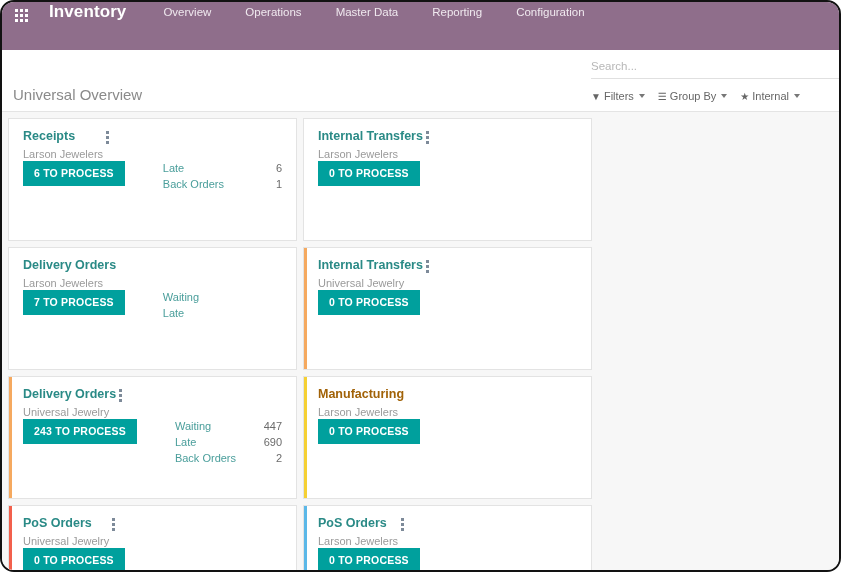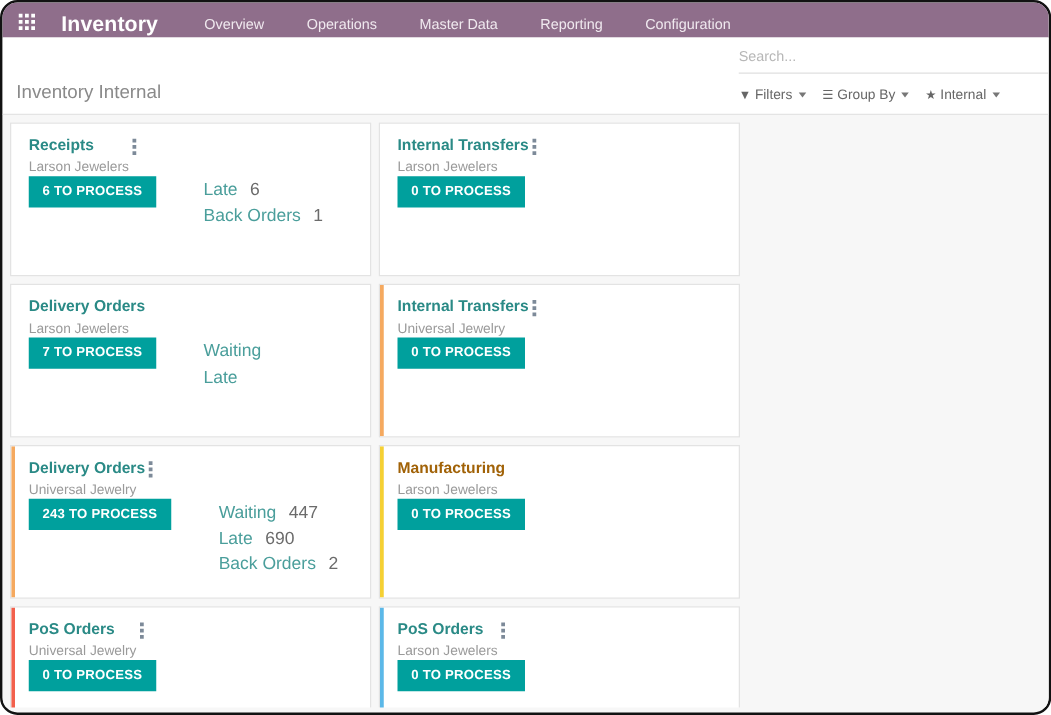--- a/index.html
+++ b/index.html
@@ -18,24 +18,24 @@
     width: 841px;
     height: 572px;
     border: 2px solid #121212;
     border-radius: 14px;
     overflow: hidden;
     background: #f7f7f7;
   }
 
   
   #top-navbar {
-    height: 28px;
+    height: 48px;
     background: #8f6e8b;
     display: flex;
-    align-items: flex-end;
+    align-items: flex-start;
     padding-left: 6px;
     flex-shrink: 0;
   }
 
   #apps-grid-icon {
     width: 26px;
     height: 26px;
     display: flex;
     align-items: center;
     justify-content: center;
@@ -236,21 +236,22 @@
     line-height: 1;
   }
 
   .stats-table {
     margin-left: 38px;
     flex: 1;
     min-width: 0;
   }
   .stat-row {
     display: flex;
-    font-size: 14px;
+    justify-content: space-between;
+    font-size: 11px;
     line-height: 1.45;
     cursor: pointer;
   }
   .stat-label { color: #4a9e9b; white-space: nowrap; }
   .stat-value { color: #6b6b6b; margin-left: 10px; white-space: nowrap; }
 </style>
 </head>
 <body>
 
 <div id="window-frame">
@@ -273,21 +274,21 @@
     <nav id="nav-menu">
       <div class="nav-item">Overview</div>
       <div class="nav-item">Operations</div>
       <div class="nav-item">Master Data</div>
       <div class="nav-item">Reporting</div>
       <div class="nav-item">Configuration</div>
     </nav>
   </div>
 
   <div id="control-panel">
-    <div id="page-title">Inventory Internal</div>
+    <div id="page-title">Universal Overview</div>
 
     <div id="search-area">
       <input id="search-input" type="text" placeholder="Search..." style="">
 
       <div id="search-buttons">
         <div class="sb-btn">
           <span class="sb-ico">▼</span>
           <span>Filters</span>
           <span class="caret"></span>
         </div>

